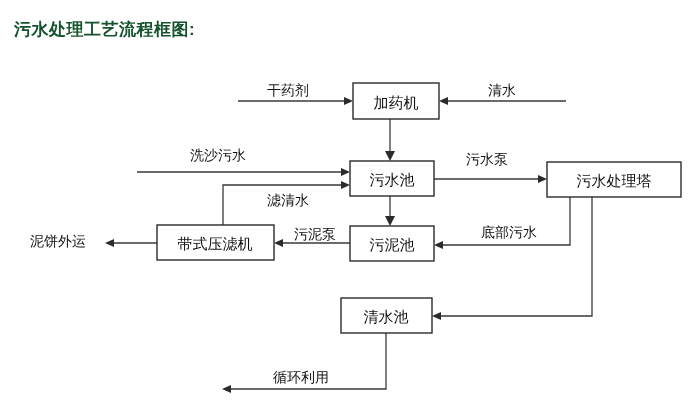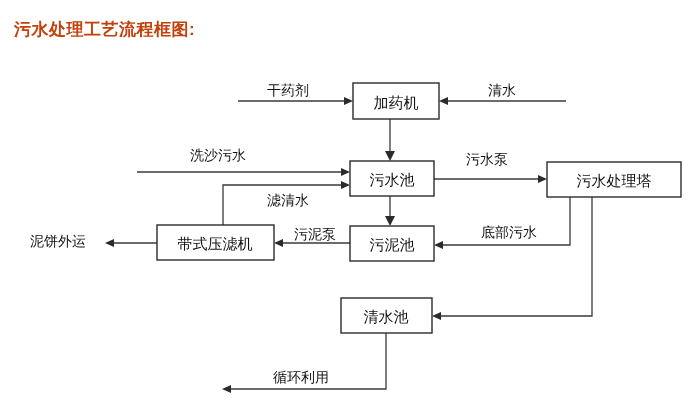--- a/index.html
+++ b/index.html
@@ -22,21 +22,21 @@
     width: 700px;
     height: 420px;
   }
   .page-title {
     position: absolute;
     left: 14px;
     top: 18px;
     font-size: 17px;
     font-weight: bold;
     letter-spacing: 0.5px;
-    color: #c2410c;
+    color: #14532d;
     white-space: nowrap;
   }
   svg.flow {
     position: absolute;
     left: 0;
     top: 0;
     width: 700px;
     height: 420px;
   }
   .node-box {

